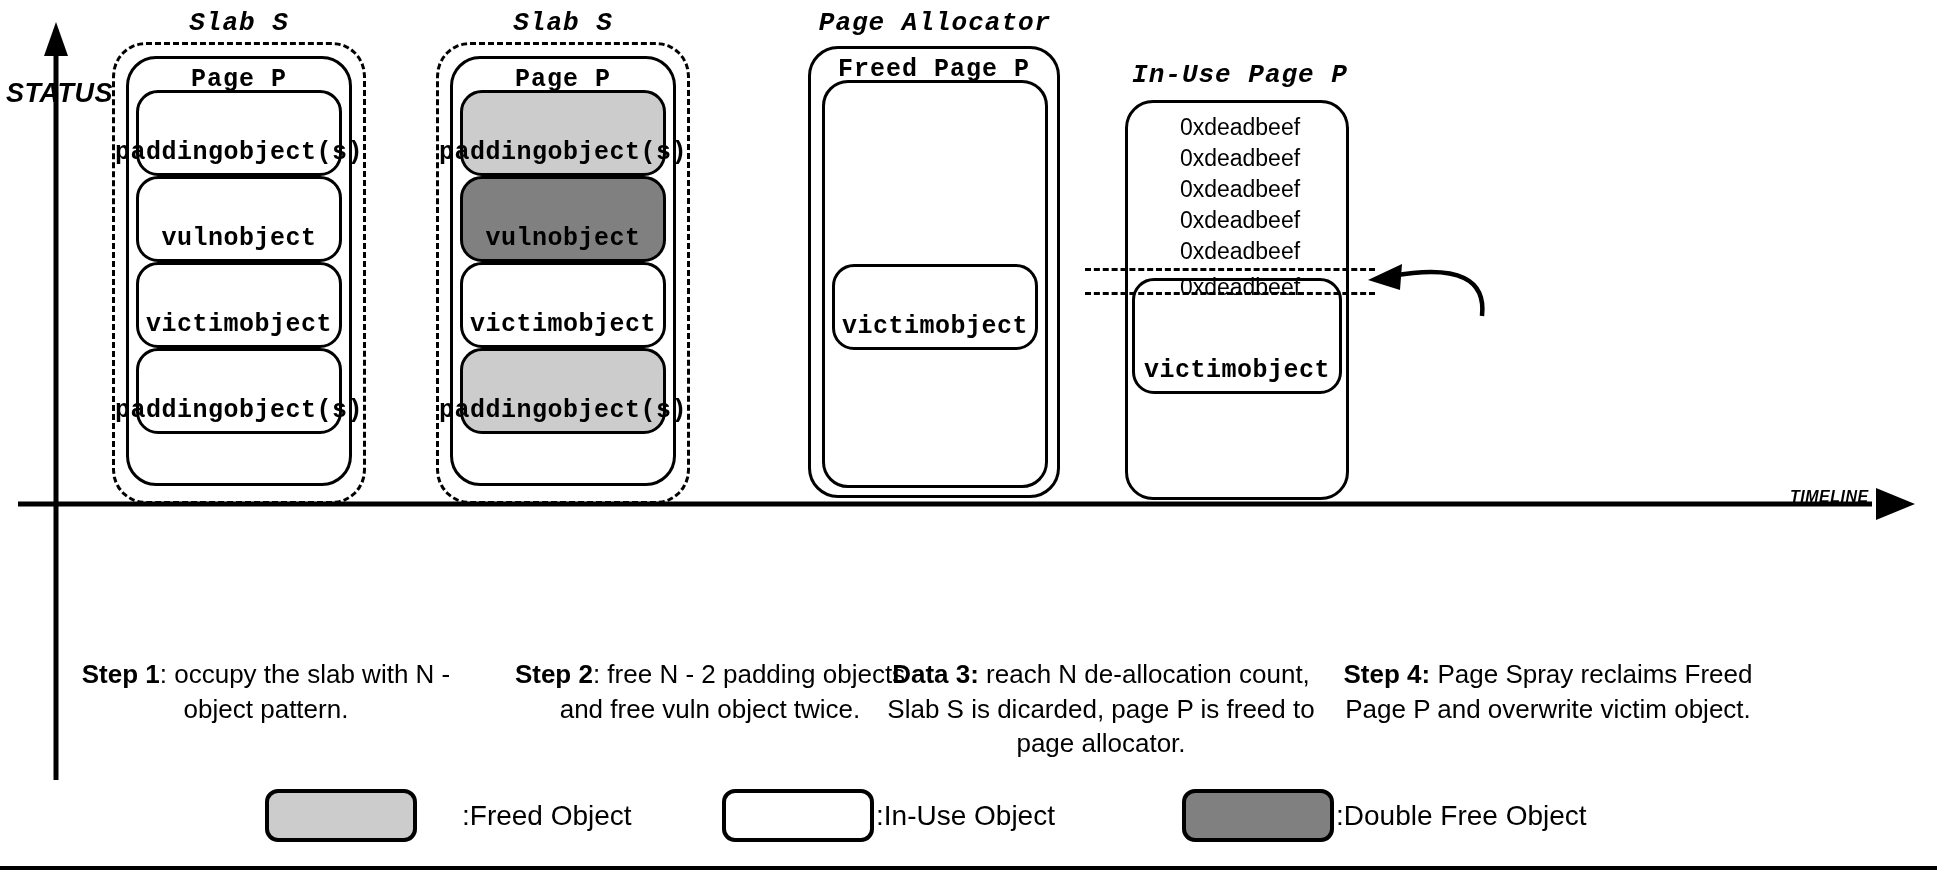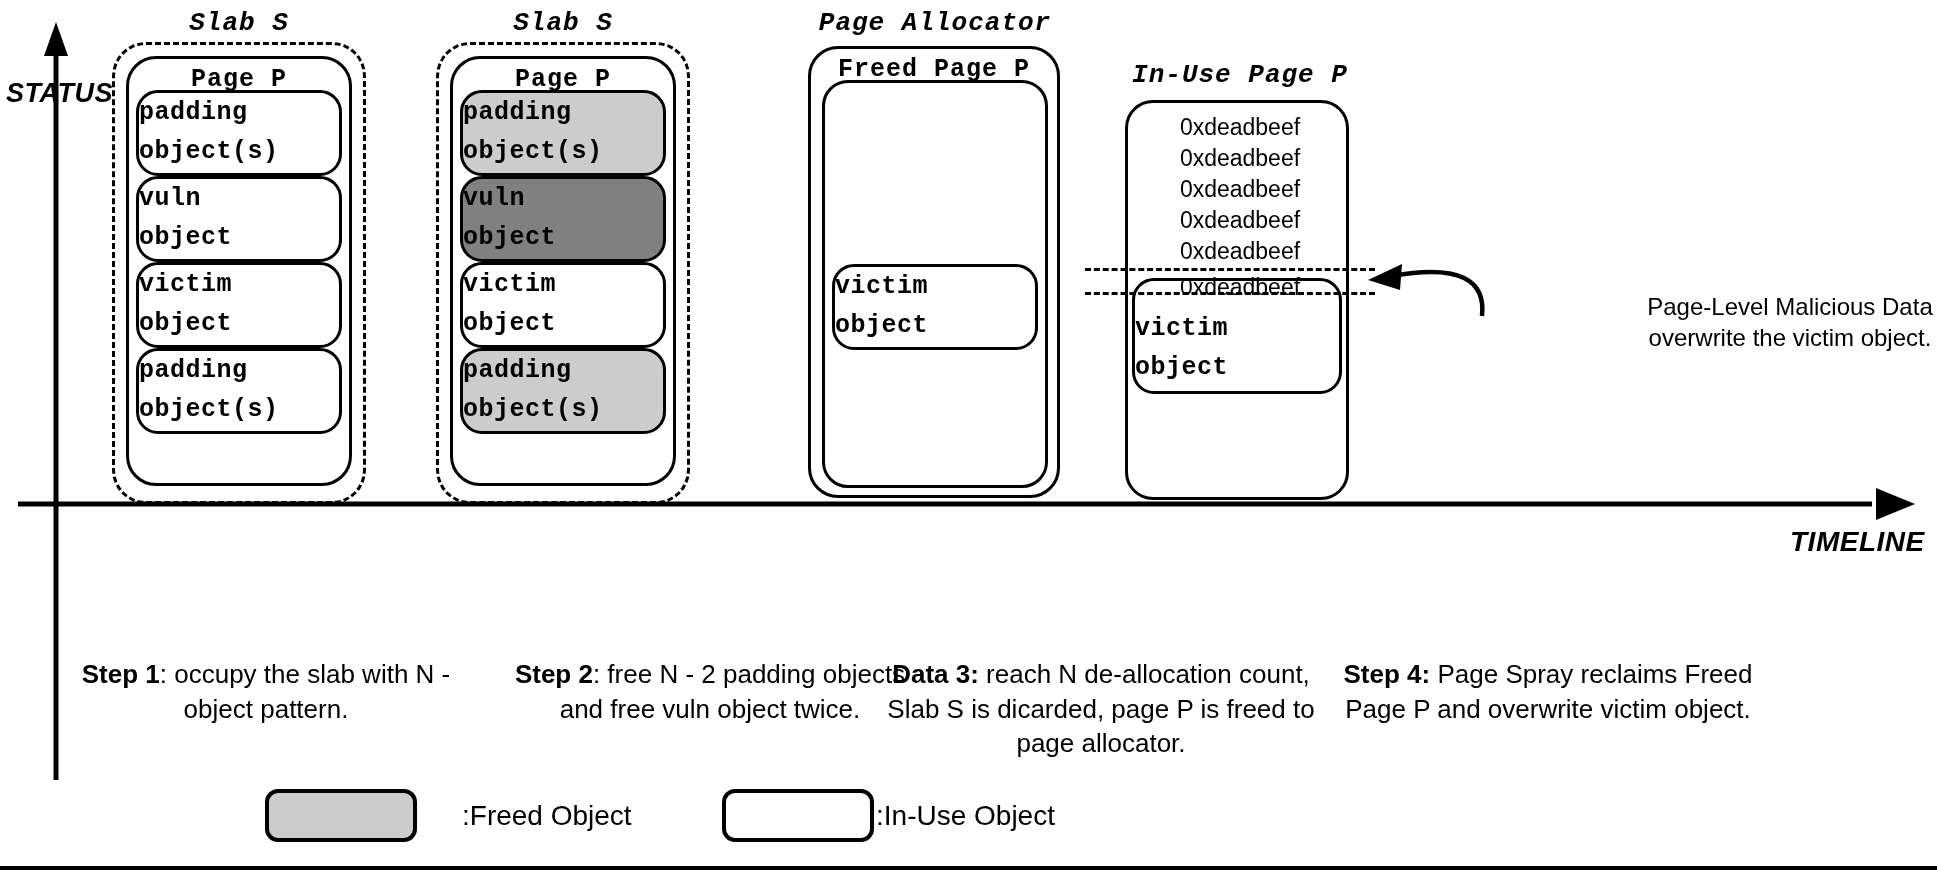--- a/index.html
+++ b/index.html
@@ -6,40 +6,40 @@
   body{width:1937px;height:874px;position:relative;overflow:hidden;
        font-family:"Liberation Sans",sans-serif;color:#000;}
 
   .stage{position:absolute;left:0;top:0;width:1937px;height:874px;}
 
   
   .axis-svg{position:absolute;left:0;top:0;width:1937px;height:874px;pointer-events:none;}
   .axis-label{position:absolute;font-weight:bold;font-style:italic;
               font-family:"Liberation Sans",sans-serif;letter-spacing:.5px;}
   #status-label{left:6px;top:78px;font-size:27px;}
-  #timeline-label{left:1790px;top:488px;font-size:28px;margin-top:38px;}
+  #timeline-label{left:1790px;top:488px;font-size:16px;}
 
   
   .column{position:absolute;}
   .col-title{position:absolute;width:100%;text-align:center;
              font-family:"Liberation Mono",monospace;font-weight:bold;font-size:26px;
              letter-spacing:1px;white-space:nowrap;font-style:italic;}
 
   .slab{position:absolute;border:3px dashed #000;border-radius:34px;box-sizing:border-box;}
   .page{position:absolute;border:3.5px solid #000;border-radius:30px;box-sizing:border-box;
         background:#fff;}
   .page-title{position:absolute;width:100%;text-align:center;top:6px;
               font-family:"Liberation Mono",monospace;font-weight:bold;font-size:25px;
               letter-spacing:1px;white-space:nowrap;}
 
   .objstack{position:absolute;left:0;right:0;}
 
   .obj{position:absolute;left:0;right:0;border:3.5px solid #000;border-radius:22px;
-       box-sizing:border-box;display:flex;flex-direction:column;
-       align-items:flex-start;justify-content:center;
+       box-sizing:border-box;display:flex;flex-direction:row;
+       align-items:flex-end;justify-content:center;
        font-family:"Liberation Mono",monospace;font-weight:bold;font-size:25px;
        letter-spacing:.5px;line-height:1.55;}
   .obj span{display:block;}
 
   .fill-inuse{background:#ffffff;}
   .fill-freed{background:#cccccc;}
   .fill-double{background:#808080;}
 
   
   .spray-line{position:absolute;width:100%;text-align:center;
@@ -169,21 +169,20 @@
   </div>
 
   <div class="dashline" style="left:1085px;top:268px;width:290px;"></div>
   <div class="dashline" style="left:1085px;top:292px;width:290px;"></div>
 
   <svg style="position:absolute;left:1350px;top:250px;width:200px;height:70px;" viewBox="0 0 200 70">
     <path d="M 132 66 C 136 30 110 14 42 26" fill="none" stroke="#000" stroke-width="4.5"></path>
     <polygon points="18,30 52,14 50,40" fill="#000"></polygon>
   </svg>
 
-  <div class="annot" style="left:1642px;top:292px;width:296px;">Page-Level Malicious Data overwrite the victim object.</div>
 
   <div class="caption" style="left:66px;top:657px;width:400px;">
     <b>Step 1</b><span>: occupy the slab with N - object pattern.</span>
   </div>
 
   <div class="caption" style="left:490px;top:657px;width:400px;margin-left:20px;">
     <b>Step 2</b><span>: free N - 2 padding objects and free vuln object twice.</span>
   </div>
 
   <div class="caption" style="left:885px;top:657px;width:432px;">
@@ -196,17 +195,21 @@
 
   <div class="legend-row">
     <div class="legend-item" style="left:265px;top:0px;gap:43px;">
       <div class="swatch fill-freed"></div>
       <div class="legend-text">:Freed Object</div>
     </div>
     <div class="legend-item" style="left:722px;top:0px;">
       <div class="swatch fill-inuse"></div>
       <div class="legend-text">:In-Use Object</div>
     </div>
+    <div class="legend-item" style="left:1182px;top:0px;">
+      <div class="swatch fill-double"></div>
+      <div class="legend-text">:Double Free Object</div>
+    </div>
   </div>
 
   <div class="hrule" style="top:866px;"></div>
 
 </div>
 
 </body></html>

